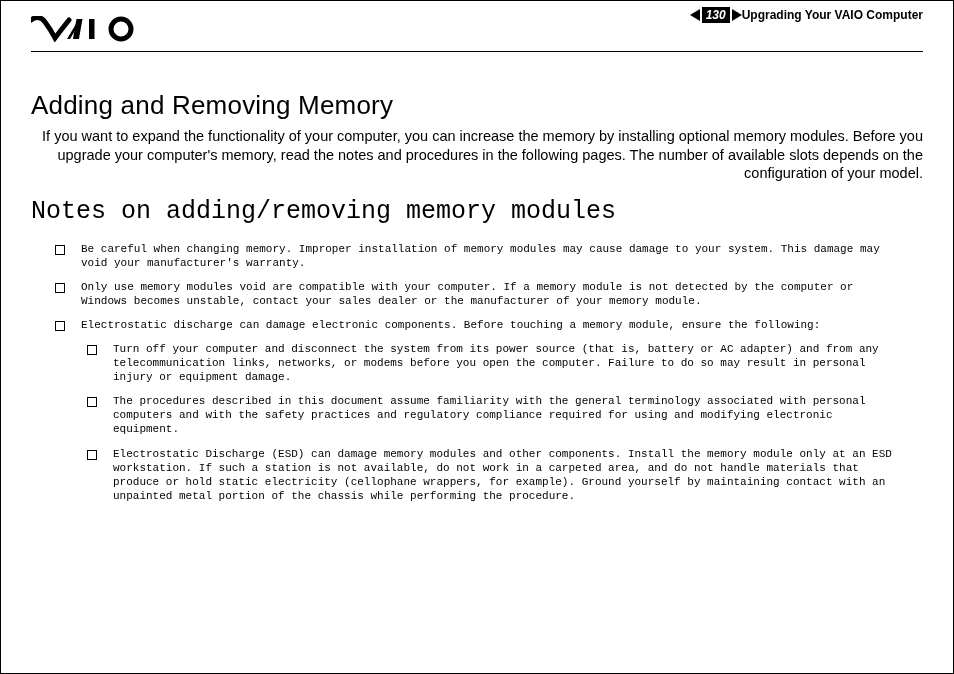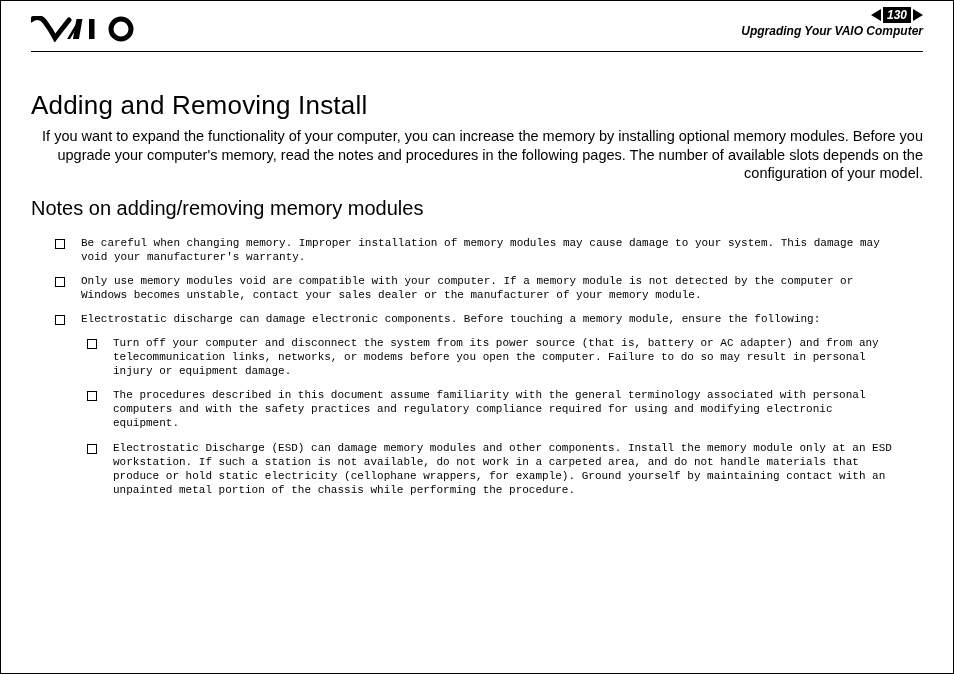--- a/index.html
+++ b/index.html
@@ -31,21 +31,21 @@
   .logo {
     display: flex;
     align-items: center;
     height: 100%;
   }
   .logo svg {
     display: block;
   }
   .header-right {
     display: flex;
-    flex-direction: column;
+    flex-direction: row;
     align-items: flex-end;
     line-height: 1.15;
   }
   .page-badge {
     display: inline-flex;
     align-items: center;
     gap: 2px;
   }
   .arrow-left, .arrow-right {
     display: inline-block;
@@ -61,42 +61,42 @@
     font-style: italic;
     font-weight: bold;
     font-size: 12px;
     padding: 1px 4px;
     line-height: 14px;
   }
   .header-caption {
     font-size: 12px;
     font-weight: bold;
     margin-top: 2px;
-    font-style: italic;
   }
 
   .content {
     padding-top: 38px;
   }
   h1.title {
     font-size: 26px;
     font-weight: normal;
     margin: 0 0 6px 0;
     letter-spacing: .2px;
   }
   p.intro {
     font-size: 14.5px;
     margin: 0 0 14px 0;
     line-height: 1.28;
     text-align: right;
   }
   h2.subheading {
-    font-size: 20px;
+    font-size: 25px;
     font-weight: normal;
     margin: 6px 0 8px 0;
+    font-family: Liberation Mono, monospace;
   }
 
   ul.bullet-list {
     list-style: none;
     padding: 0 2px 0 0;
     margin: 16px;
     font-size: 11px;
     line-height: 1.28;
     font-family: Liberation Mono, monospace;
   }
@@ -155,21 +155,21 @@
       <span class="page-badge">
         <span class="arrow-left"></span>
         <span class="page-num">130</span>
         <span class="arrow-right"></span>
       </span>
       <span class="header-caption">Upgrading Your VAIO Computer</span>
     </div>
   </div>
 
   <div class="content">
-    <h1 class="title">Adding and Removing Install</h1>
+    <h1 class="title">Adding and Removing Memory</h1>
     <p class="intro">If you want to expand the functionality of your computer, you can increase the memory by installing optional memory modules. Before you upgrade your computer's memory, read the notes and procedures in the following pages. The number of available slots depends on the configuration of your model.</p>
     <h2 class="subheading">Notes on adding/removing memory modules</h2>
 
     <ul class="bullet-list">
       <li>Be careful when changing memory. Improper installation of memory modules may cause damage to your system. This damage may void your manufacturer's warranty.</li>
       <li>Only use memory modules void are compatible with your computer. If a memory module is not detected by the computer or Windows becomes unstable, contact your sales dealer or the manufacturer of your memory module.</li>
       <li>
         <span>Electrostatic discharge can damage electronic components. Before touching a memory module, ensure the following:</span>
         <ul class="nested">
           <li>Turn off your computer and disconnect the system from its power source (that is, battery or AC adapter) and from any telecommunication links, networks, or modems before you open the computer. Failure to do so may result in personal injury or equipment damage.</li>

